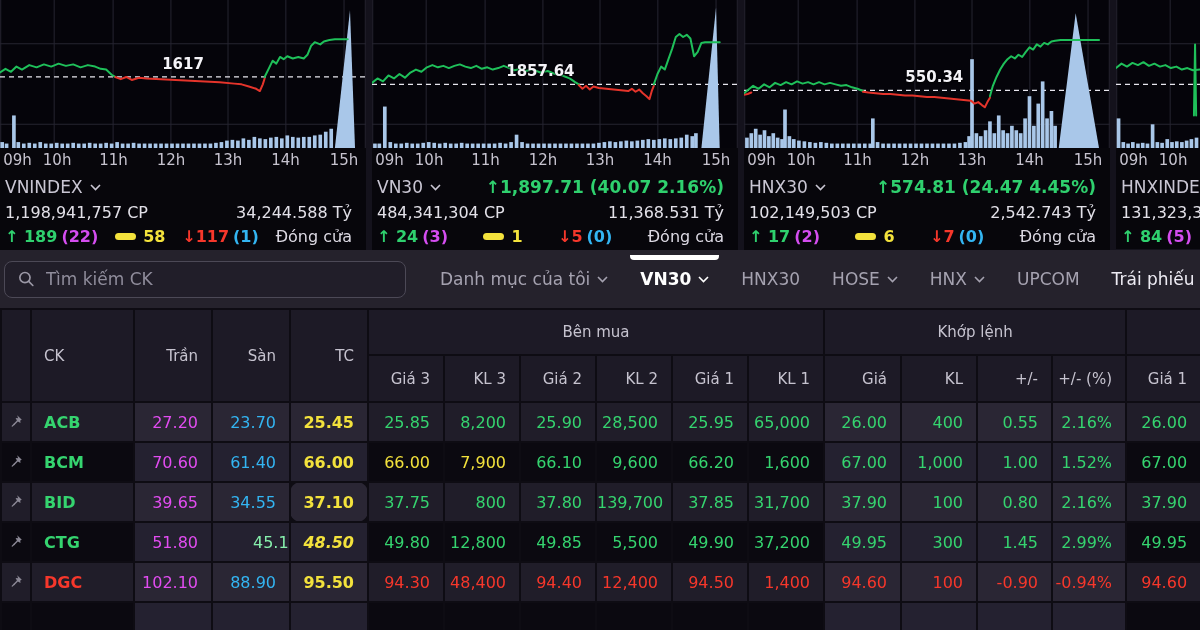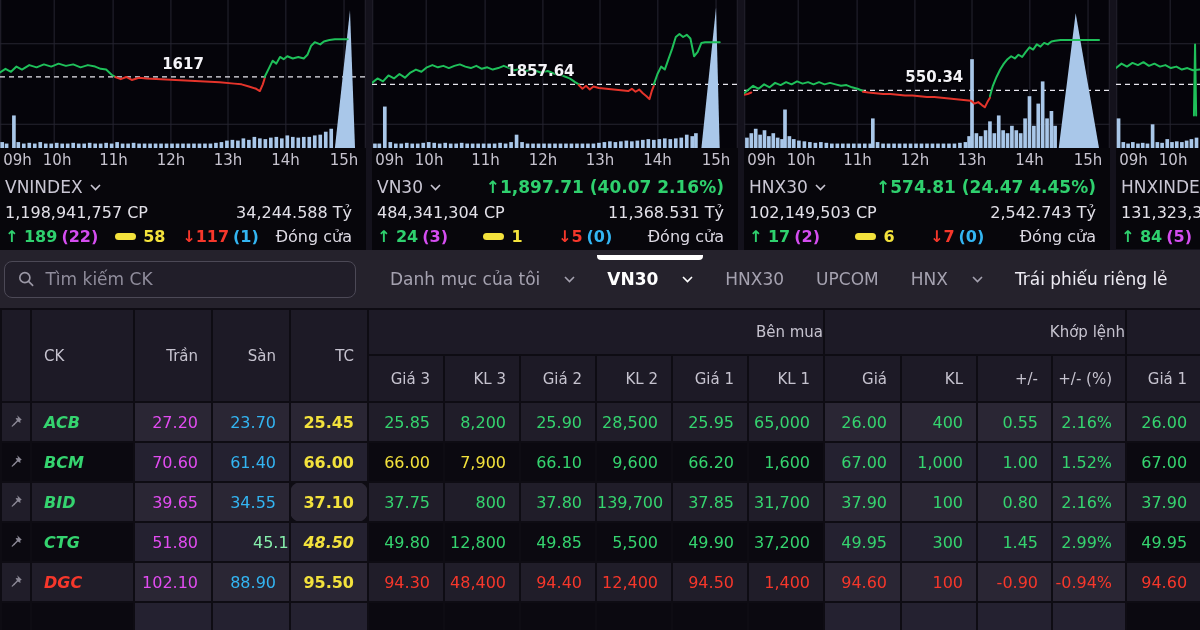--- a/index.html
+++ b/index.html
@@ -36,51 +36,51 @@
   .adv { color:#2fd06e; font-weight:700; }
   .ceilc { color:#d44df0; font-weight:700; margin-left:4px; }
   .unch { color:#f3e23c; font-weight:700; display:flex; align-items:center; }
   .dashbar { display:inline-block; width:21px; height:7px; border-radius:4px; background:#f3e23c; margin-right:7px; }
   .dec { color:#f6372b; font-weight:700; }
   .floorc { color:#33b5f2; font-weight:700; margin-left:4px; }
   .statustx { color:#dcd9e3; }
   
   .toolbar { height:58px; background:#25222c; display:flex; align-items:center; }
   .search {
-    width:352px; height:37px; margin-left:4px; flex:none;
+    width:402px; height:37px; margin-left:4px; flex:none;
     border:1px solid #4c4956; border-radius:8px; background:#211e29;
     display:flex; align-items:center; gap:11px; padding:0 13px;
   }
   .search input {
     background:transparent; border:0; outline:0; width:100%;
     font-size:17px; color:#e8e6ee; font-family:inherit;
   }
   .search input::placeholder { color:#8f8c9b; }
   .tabs { display:flex; align-items:center; height:58px; margin-left:18px; }
   .tab {
-    position:relative; height:48px; display:flex; align-items:center; gap:24px;
+    position:relative; height:48px; display:flex; align-items:center; gap:7px;
     padding:0 16px; font-size:17px; color:#a5a2b0; cursor:pointer; white-space:nowrap;
   }
   .tab.active { color:#ffffff; font-weight:700; }
   .tab.active::before {
     content:""; position:absolute; top:0; left:6px; right:6px; height:5px;
     border-radius:0 0 4px 4px; background:#ffffff;
   }
   .tab.bright { color:#edebf3; }
   
   table { width:1200px; border-collapse:collapse; table-layout:fixed; background:#0e0c13; }
   th,td { border:2px solid #0e0c13; white-space:nowrap; overflow:hidden; }
   thead th { background:#1d1a26; color:#c6c3cf; font-weight:400; font-size:15px; }
   thead tr.ghead th { height:46px; }
   thead tr.shead th { height:47px; }
-  th.grp { text-align:right; }
+  th.grp { text-align:center; }
   th.num, td.num { text-align:right; padding-right:13px; }
   th.ckh { text-align:left; padding-left:12px; }
   td { height:40px; font-size:16px; }
-  td.ck { text-align:left; padding-left:12px; font-weight:700;font-style:italic; }
+  td.ck { text-align:left; padding-left:12px; font-weight:700; }
   td.refb { font-weight:700; }
   td.pin { text-align:center; }
   tr.odd td { background:#201d29; }
   tr.odd td.stripe { background:#2a2634; }
   tr.even td { background:#0b0910; }
   tr.even td.stripe { background:#242130; }
 </style>
 </head>
 <body>
 
@@ -520,27 +520,33 @@
       <div class="tab active">
         <span>VN30</span>
         <svg width="11" height="7" viewBox="0 0 11 7">
           <path d="M1 1 L5.5 5.5 L10 1" fill="none" stroke="#ffffff" stroke-width="1.6"></path>
         </svg>
       </div>
       <div class="tab">
         <span>HNX30</span>
       </div>
       <div class="tab">
-        <span>UPCOM</span>
+        <span>HOSE</span>
+        <svg width="11" height="7" viewBox="0 0 11 7">
+          <path d="M1 1 L5.5 5.5 L10 1" fill="none" stroke="#a5a2b0" stroke-width="1.6"></path>
+        </svg>
       </div>
       <div class="tab">
         <span>HNX</span>
         <svg width="11" height="7" viewBox="0 0 11 7">
           <path d="M1 1 L5.5 5.5 L10 1" fill="none" stroke="#a5a2b0" stroke-width="1.6"></path>
         </svg>
+      </div>
+      <div class="tab">
+        <span>UPCOM</span>
       </div>
       <div class="tab bright">
         <span>Trái phiếu riêng lẻ</span>
       </div>
     </div>
 </div>
 
 <div>
 <table>
   <colgroup>

